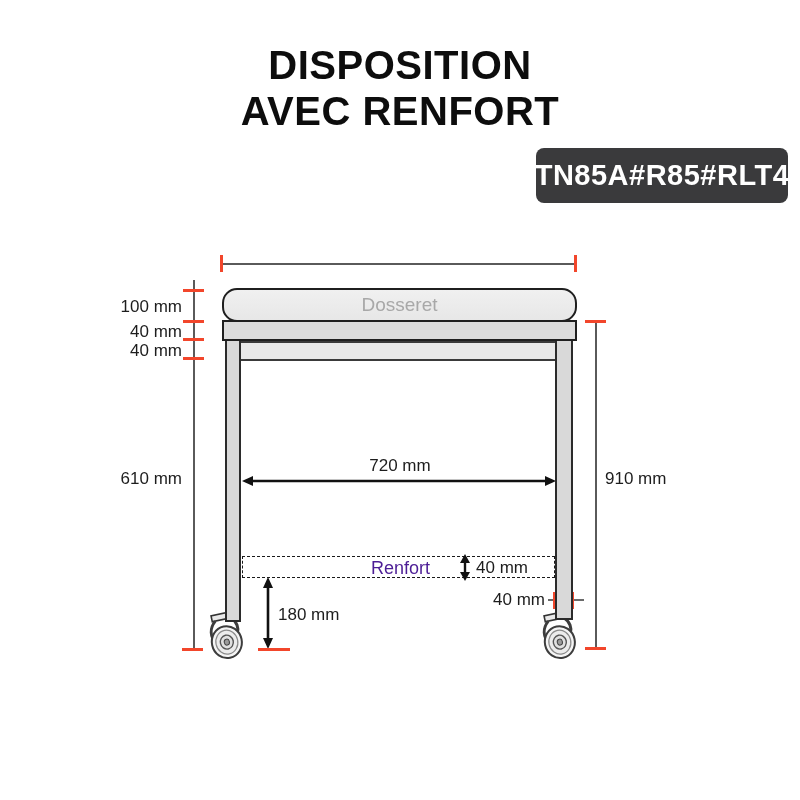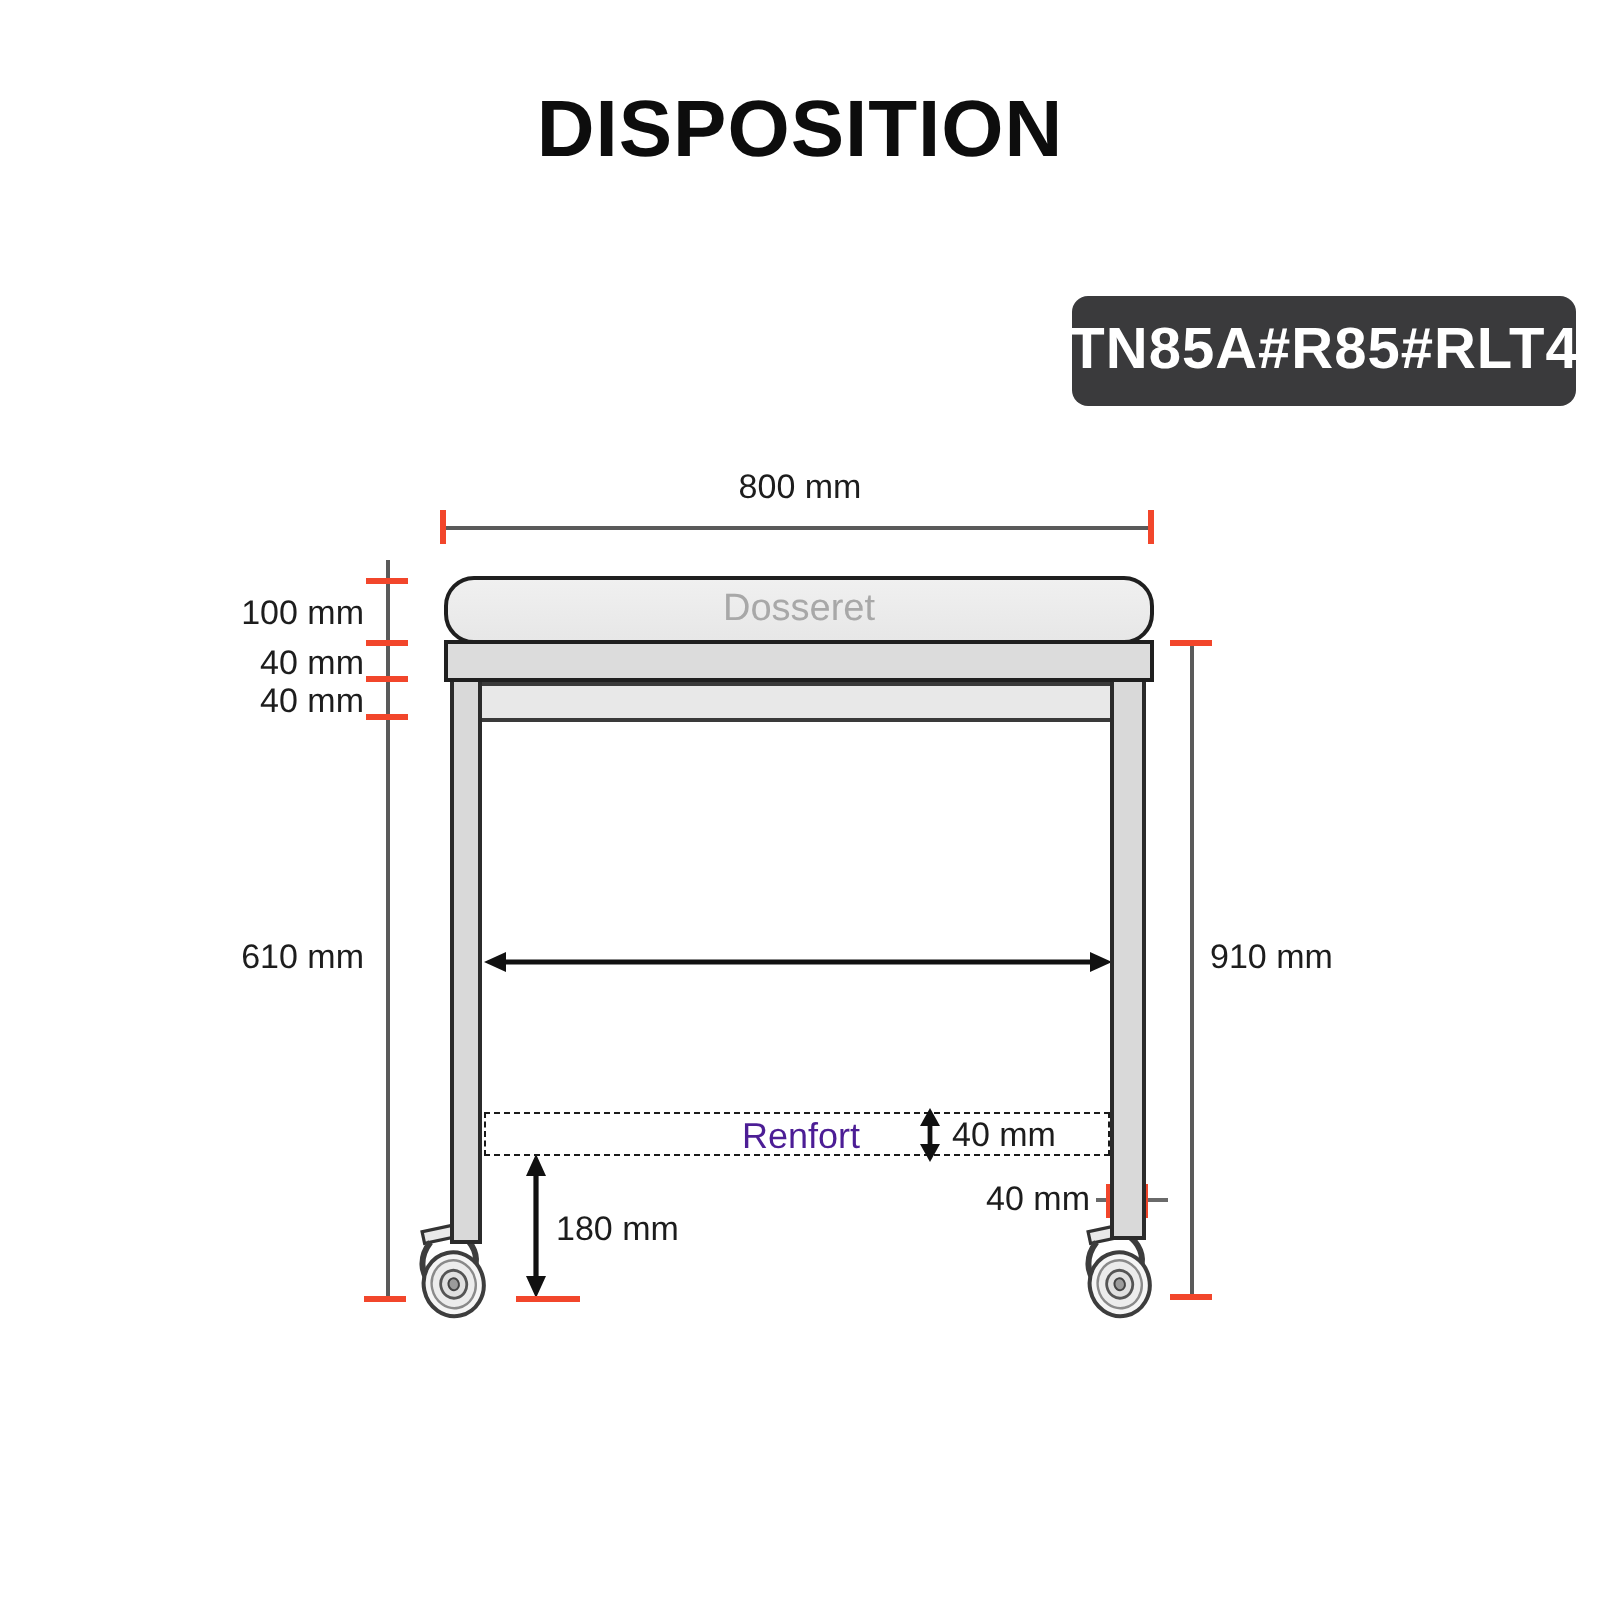--- a/index.html
+++ b/index.html
@@ -51,26 +51,26 @@
   .arrow-svg{position:absolute;overflow:visible;}
   .caster{position:absolute;width:46px;height:50px;}
 </style>
 </head>
 <body>
 
 <div class="canvas">
 
   <div class="title">
     <div>DISPOSITION</div>
+    <div>AVEC RENFORT</div>
   </div>
   <div class="badge">
     <span>TN85A#R85#RLT4</span>
   </div>
 
-  <div class="dim-label" style="left:330px;top:234px;width:140px;text-align:center;">800 mm</div>
   <div class="dim-line-h" style="left:222px;top:263px;width:355px;"></div>
   <div class="tick-v" style="left:220px;top:255px;"></div>
   <div class="tick-v" style="left:574px;top:255px;"></div>
 
   <div class="dim-line-v" style="left:193px;top:280px;height:370px;"></div>
   <div class="tick-h" style="left:183px;top:289px;"></div>
   <div class="tick-h" style="left:183px;top:320px;"></div>
   <div class="tick-h" style="left:183px;top:338px;"></div>
   <div class="tick-h" style="left:183px;top:357px;"></div>
   <div class="tick-h" style="left:182px;top:648px;"></div>
@@ -85,20 +85,21 @@
   <div class="dim-label" style="left:605px;top:469px;">910 mm</div>
 
   <div class="panel dosseret">
     <span>Dosseret</span>
   </div>
   <div class="panel worktop"></div>
   <div class="rail"></div>
   <div class="leg leg-left"></div>
   <div class="leg leg-right"></div>
 
+  <div class="dim-label" style="left:330px;top:456px;width:140px;text-align:center;">720 mm</div>
   <svg class="arrow-svg" style="left:241px;top:474px;" width="316" height="14">
     <line x1="9" y1="7" x2="307" y2="7" stroke="#111" stroke-width="2.4"></line>
     <polygon points="1,7 12,2 12,12" fill="#111"></polygon>
     <polygon points="315,7 304,2 304,12" fill="#111"></polygon>
   </svg>
 
   <div class="renfort-box">
     <span class="renfort-text">Renfort</span>
     <svg class="arrow-svg" style="left:216px;top:-3px;" width="13" height="27">
       <line x1="6" y1="3" x2="6" y2="24" stroke="#111" stroke-width="2.4"></line>

